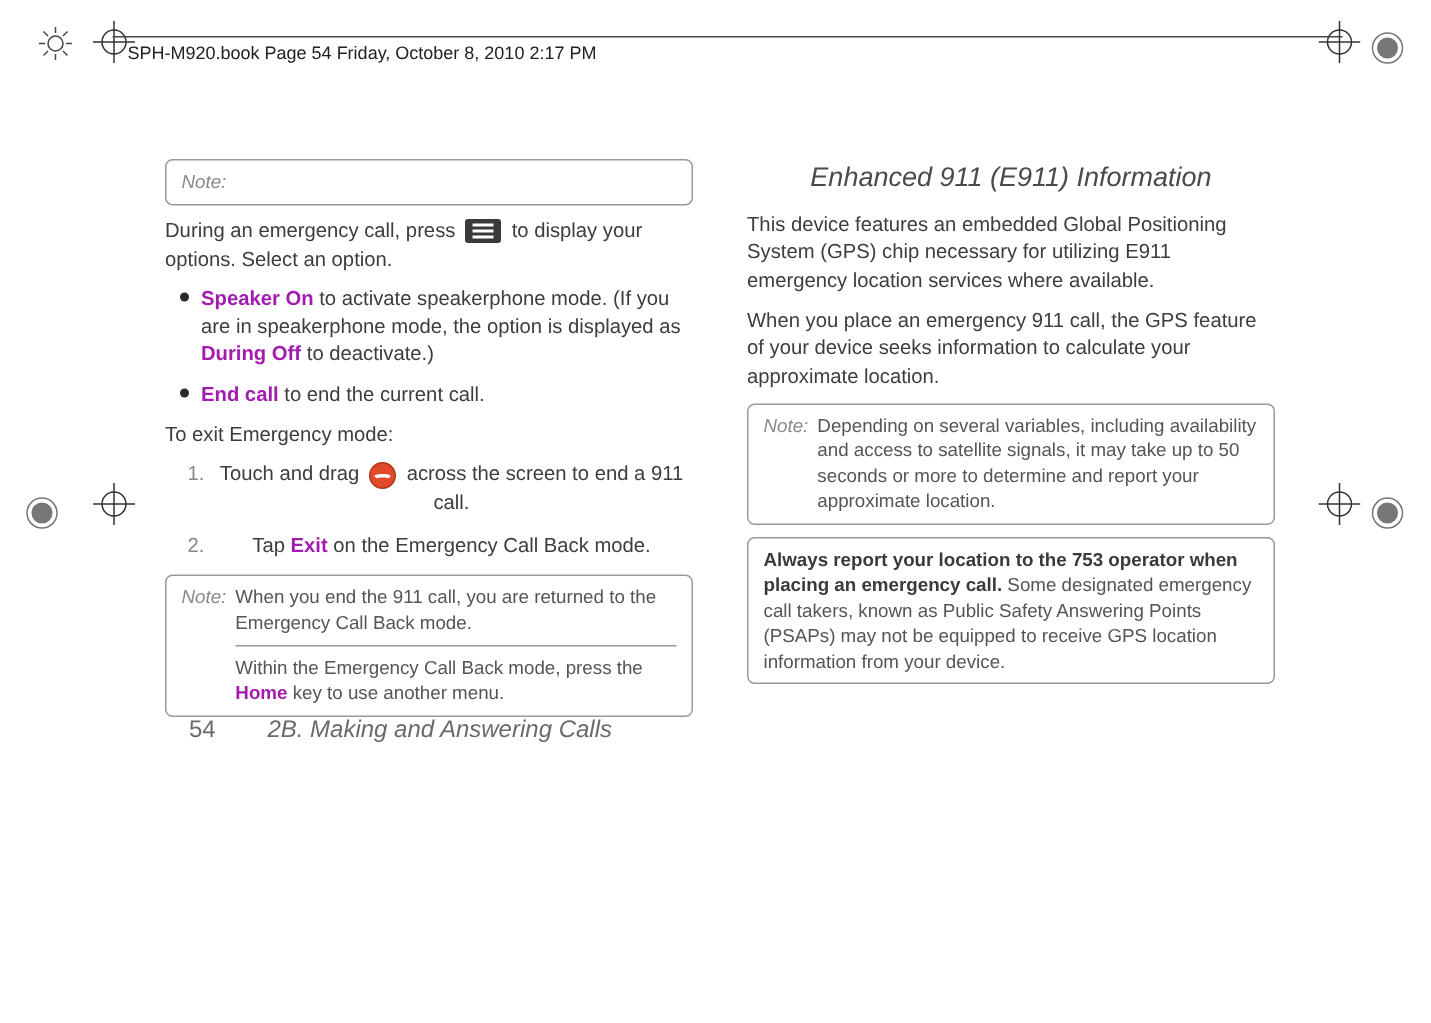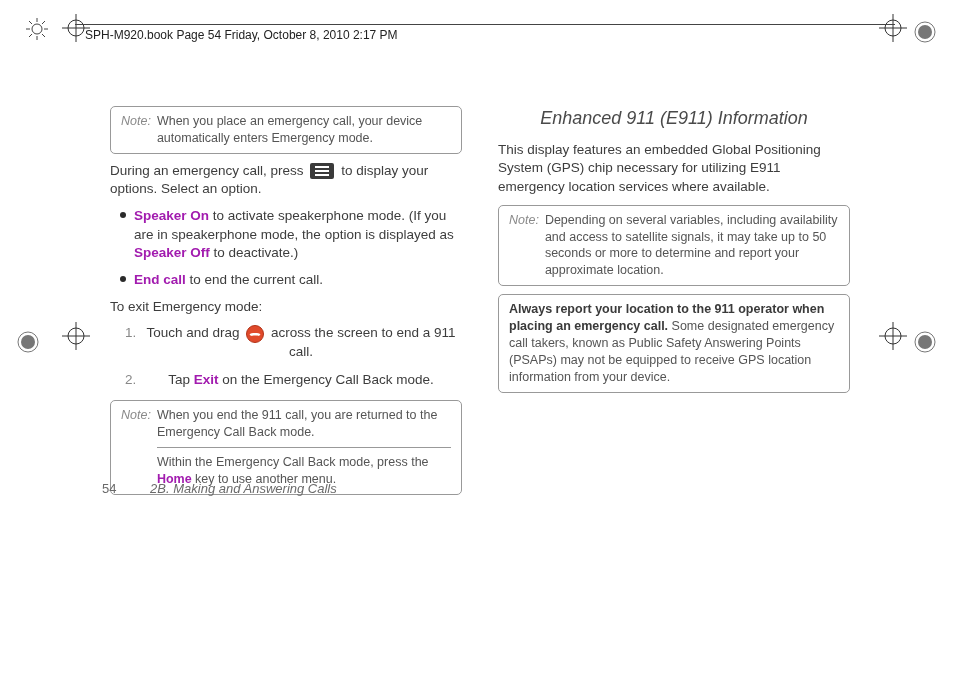--- a/index.html
+++ b/index.html
@@ -37,21 +37,21 @@
 
   .b { font-weight: 700; color: #a21caf; }
   .h2 { font-style: italic; color: var(--heading); font-size: 18px; font-weight: 400; margin: 0 0 10px 0; text-align: center; }
 
   .icon-inline { display: inline-block; vertical-align: middle; margin: 0 3px; }
   .icon-menu { width: 24px; height: 16px; }
   .icon-endcall { width: 18px; height: 18px; }
 
   .important-box .note-body .lead { font-weight: 700; color: #3a3a3a; }
 
-  .footer { position: absolute; left: 102px; bottom: 68px; font-size: 13px; color: #6a6a6a; font-style: italic; }
+  .footer { position: absolute; left: 126px; bottom: 68px; font-size: 16px; color: #6a6a6a; font-style: italic; }
   .footer .pgnum { font-style: normal; margin-right: 30px; color: #6a6a6a; }
 
   .footline { position: absolute; left: 75px; top: 643px; width: 820px; height: 0; border-top: 1px solid #444; }
 </style>
 </head>
 <body>
 
 <div class="page">
 
   <span class="mark target" style="left:26px; top:18px;">
@@ -163,39 +163,38 @@
   <div class="runhead-line"></div>
   <div class="runhead">SPH-M920.book  Page 54  Friday, October 8, 2010  2:17 PM</div>
   <div class="footline"></div>
 
   <div class="columns">
 
     <div class="col">
 
       <div class="note-box">
         <div class="note-label">Note:</div>
-        <div class="note-body">When you place an emergency call, your device automatically enters Emergency mode.</div>
       </div>
 
       <p>
         <span>During an emergency call, press</span>
         <span class="icon-inline icon-menu">
           <svg viewBox="0 0 24 16">
               <rect x="0" y="0" width="24" height="16" rx="2" fill="#3a3a3a"></rect>
               <rect x="5" y="3" width="14" height="2" fill="#fff"></rect>
               <rect x="5" y="7" width="14" height="2" fill="#fff"></rect>
               <rect x="5" y="11" width="14" height="2" fill="#fff"></rect>
             </svg>
         </span>
         <span>to display your options. Select an option.</span>
       </p>
 
       <ul class="bullets">
         <li>
-          <span class="b">Speaker On</span><span> to activate speakerphone mode. (If you are in speakerphone mode, the option is displayed as </span><span class="b">Speaker Off</span><span> to deactivate.)</span>
+          <span class="b">Speaker On</span><span> to activate speakerphone mode. (If you are in speakerphone mode, the option is displayed as </span><span class="b">During Off</span><span> to deactivate.)</span>
         </li>
         <li>
           <span class="b">End call</span><span> to end the current call.</span>
         </li>
       </ul>
 
       <p>To exit Emergency mode:</p>
 
       <ol class="numlist">
         <li>
@@ -221,30 +220,31 @@
           <div>
             <span>Within the Emergency Call Back mode, press the </span><span class="b">Home</span><span> key to use another menu.</span>
           </div>
         </div>
       </div>
 
     </div>
 
     <div class="col">
       <div class="h2">Enhanced 911 (E911) Information</div>
-      <p>This display features an embedded Global Positioning System (GPS) chip necessary for utilizing E911 emergency location services where available.</p>
+      <p>This device features an embedded Global Positioning System (GPS) chip necessary for utilizing E911 emergency location services where available.</p>
+      <p>When you place an emergency 911 call, the GPS feature of your device seeks information to calculate your approximate location.</p>
 
       <div class="note-box">
         <div class="note-label">Note:</div>
         <div class="note-body">Depending on several variables, including availability and access to satellite signals, it may take up to 50 seconds or more to determine and report your approximate location.</div>
       </div>
 
       <div class="note-box important-box">
         <div class="note-body">
-          <span class="lead">Always report your location to the 911 operator when placing an emergency call.</span><span> Some designated emergency call takers, known as Public Safety Answering Points (PSAPs) may not be equipped to receive GPS location information from your device.</span>
+          <span class="lead">Always report your location to the 753 operator when placing an emergency call.</span><span> Some designated emergency call takers, known as Public Safety Answering Points (PSAPs) may not be equipped to receive GPS location information from your device.</span>
         </div>
       </div>
     </div>
 
   </div>
 
   <div class="footer">
     <span class="pgnum">54</span>
     <span>2B. Making and Answering Calls</span>
   </div>

